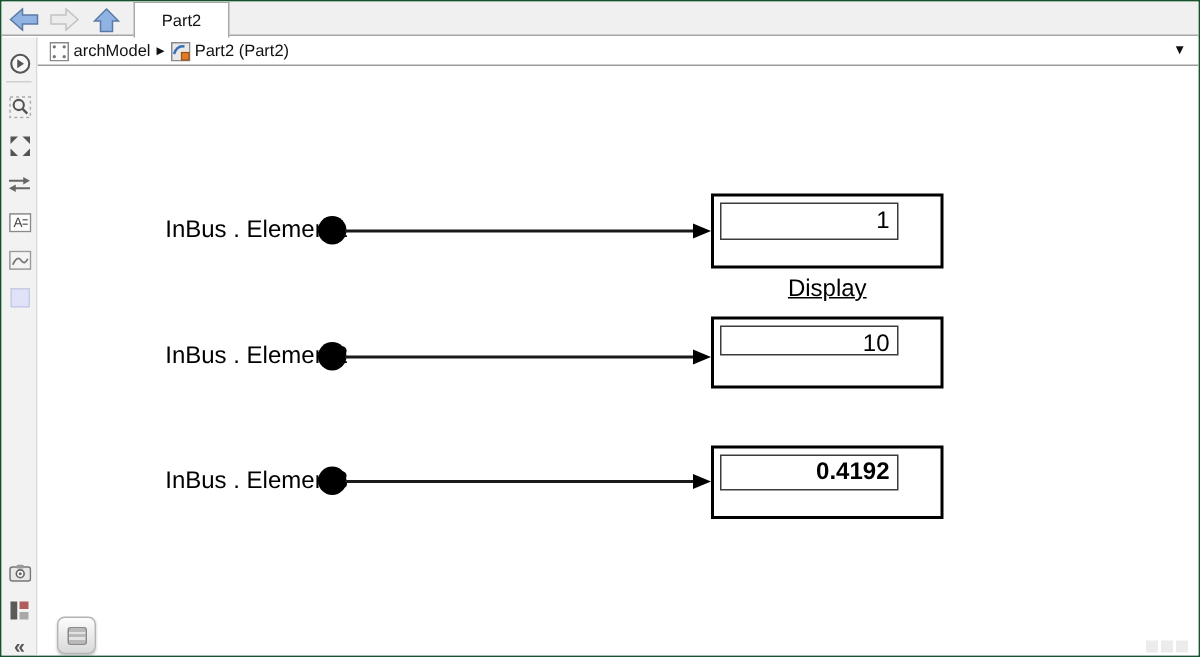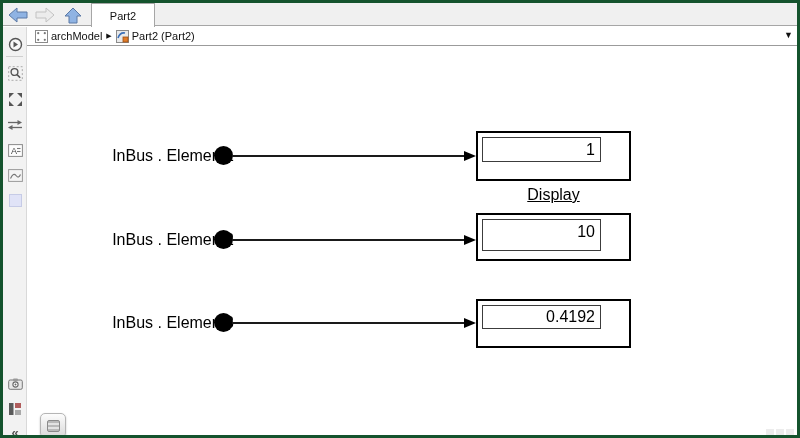--- a/index.html
+++ b/index.html
@@ -1,17 +1,17 @@
 <!DOCTYPE html>
 <html><head>
 <meta charset="utf-8">
 <style>
   html,body{margin:0;padding:0;background:#fff;}
   *{box-sizing:border-box;font-family:"Liberation Sans",sans-serif;}
-  .window{position:relative;width:800px;height:438px;border:3px solid #14532d;background:#fff;overflow:hidden;}
+  .window{position:relative;width:800px;height:438px;border:1px solid #14532d;background:#fff;overflow:hidden;}
 
   
   .tabbar{position:absolute;left:0;top:0;width:798px;height:23px;background:#f0f0f0;border-bottom:1px solid #a6a6a6;}
   .navbtn{position:absolute;top:3px;width:24px;height:18px;display:flex;align-items:center;justify-content:center;cursor:pointer;}
   .navbtn.back{left:3px;}
   .navbtn.fwd{left:30px;}
   .navbtn.up{left:58px;}
   .tab{position:absolute;left:88px;top:0;width:64px;height:24px;background:#fff;border:1px solid #a6a6a6;border-bottom:none;z-index:2;
        display:flex;align-items:center;justify-content:center;font-size:11px;color:#111;}
 
@@ -38,24 +38,24 @@
   .arrowhead{position:absolute;left:437px;width:0;height:0;border-left:12px solid #000;border-top:5px solid transparent;border-bottom:5px solid transparent;}
   .dblock{position:absolute;left:449px;width:155px;background:#fff;border:2px solid #000;}
   .dinner{position:absolute;left:4px;top:4px;width:119px;border:1px solid #3c3c3c;font-size:16px;color:#000;text-align:right;padding-right:5px;}
   .dcaption{position:absolute;left:449px;width:155px;text-align:center;font-size:16px;color:#000;height:18px;line-height:18px;}
 
   .r1 .src-label{top:101px;} .r1 .port-dot{top:100px;} .r1 .sigline{top:109px;} .r1 .arrowhead{top:105px;}
   .r1 .dblock{top:85px;height:50px;} .r1 .dinner{height:25px;line-height:23px;}
   .r1 .dcaption{top:140px;text-decoration:underline;}
 
   .r2 .src-label{top:185px;} .r2 .port-dot{top:184px;} .r2 .sigline{top:193px;} .r2 .arrowhead{top:189px;}
-  .r2 .dblock{top:167px;height:48px;} .r2 .dinner{height:32px;line-height:23px;}
+  .r2 .dblock{top:167px;height:48px;} .r2 .dinner{height:20px;line-height:23px;}
 
   .r3 .src-label{top:268px;} .r3 .port-dot{top:267px;} .r3 .sigline{top:276px;} .r3 .arrowhead{top:272px;}
-  .r3 .dblock{top:253px;height:49px;} .r3 .dinner{height:24px;line-height:22px;}
+  .r3 .dblock{top:253px;height:49px;} .r3 .dinner{height:24px;line-height:22px;font-weight:bold;}
 
   
   .hidebtn{position:absolute;left:13px;top:367px;width:26px;height:25px;border:1px solid #b5b5b5;border-radius:5px;
            background:linear-gradient(#fcfcfc,#d9d9d9);box-shadow:0 1px 2px rgba(0,0,0,.25);display:flex;align-items:center;justify-content:center;cursor:pointer;}
   .hidebtn .stripes{width:13px;height:12px;border:1px solid #8a8a8a;border-radius:2px;
            background:repeating-linear-gradient(#b9b9b9 0 2px,#e3e3e3 2px 4px);}
 
   
   .grip{position:absolute;right:7px;bottom:2px;display:flex;gap:2px;}
   .grip span{display:block;width:8px;height:8px;background:#ececec;}

